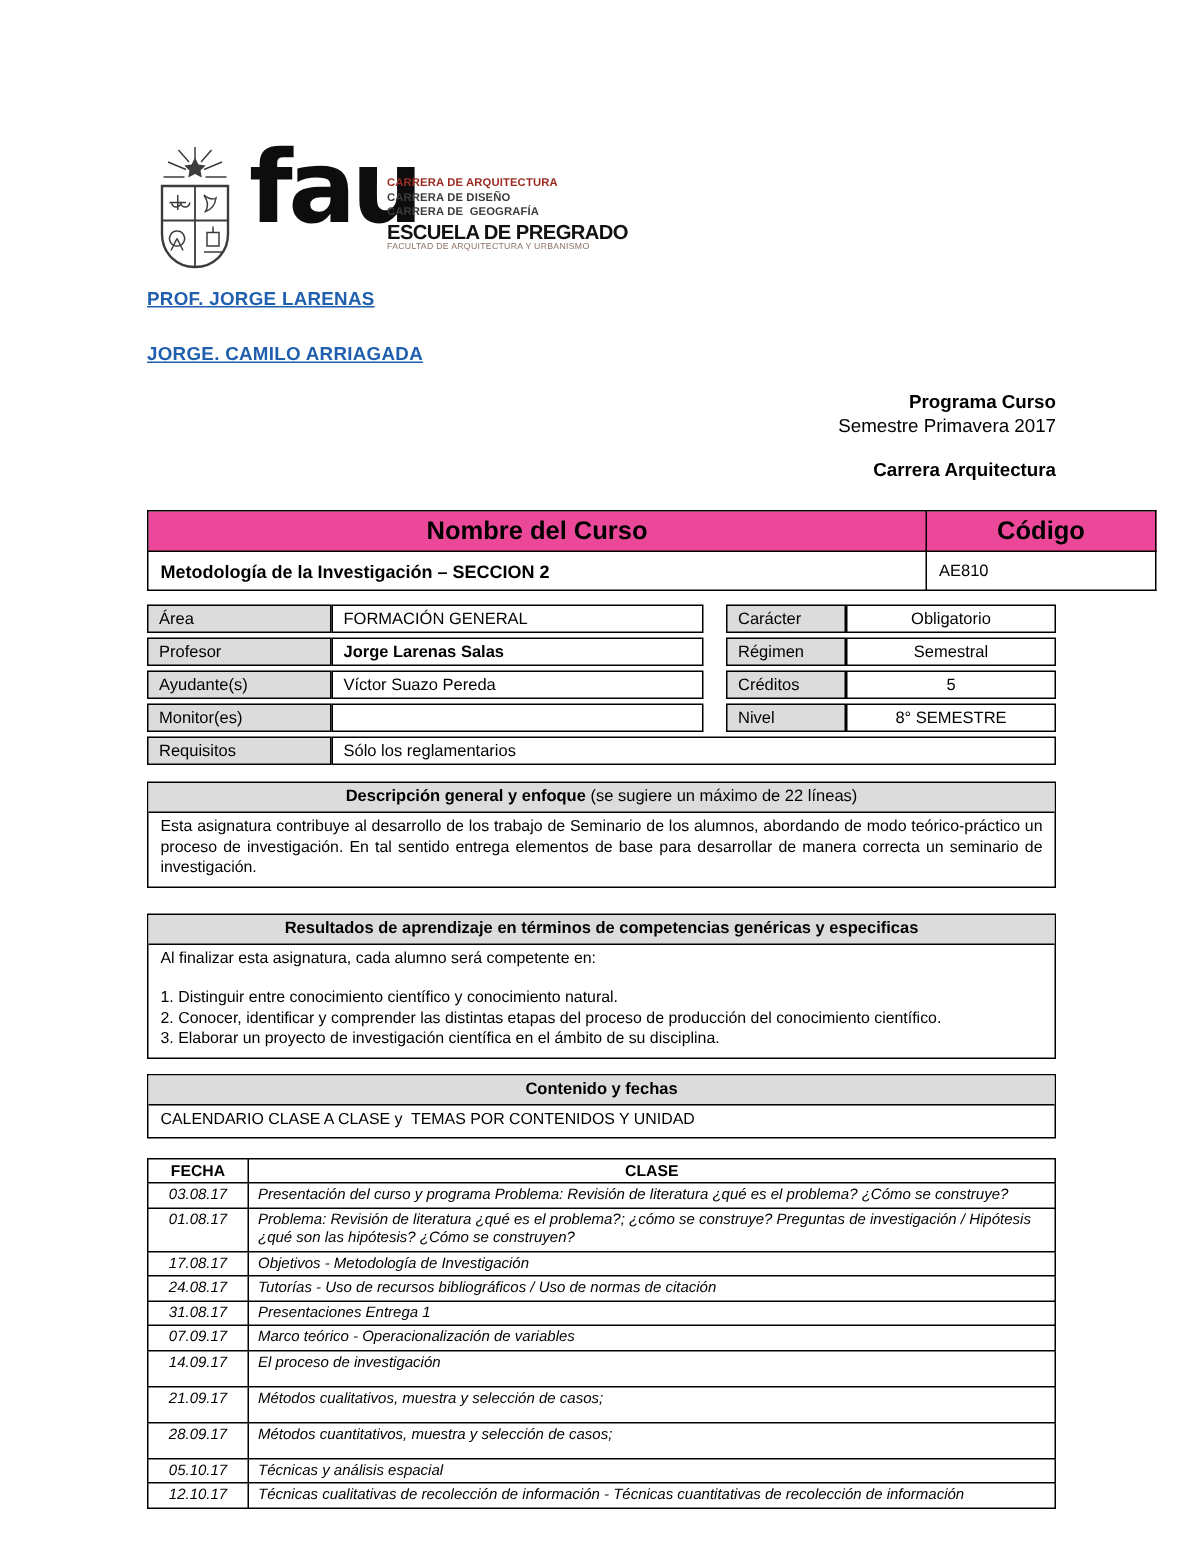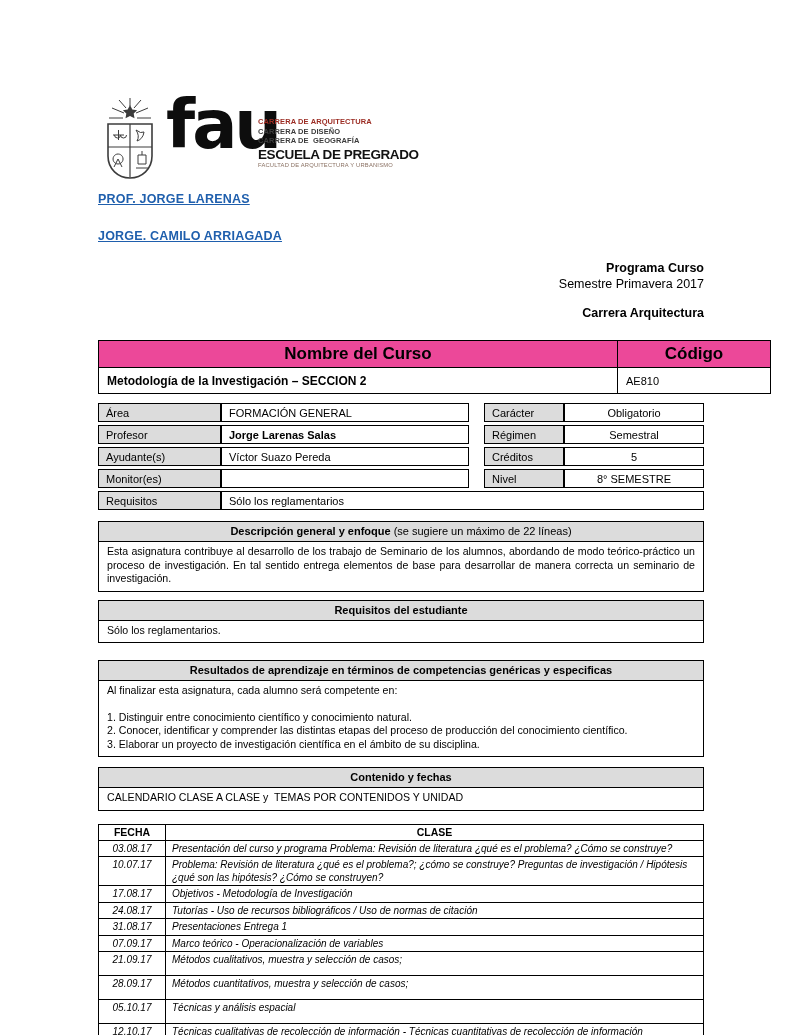--- a/index.html
+++ b/index.html
@@ -167,24 +167,20 @@
         <div class="info-cell i-label">Requisitos</div>
         <div class="info-cell i-value-wide">Sólo los reglamentarios</div>
       </div>
     </div>
 
     <div class="section">
       <div class="sec-head"><b>Descripción general y enfoque</b><span> (se sugiere un máximo de 22 líneas)</span></div>
       <div class="sec-body just">Esta asignatura contribuye al desarrollo de los trabajo de Seminario de los alumnos, abordando de modo teórico-práctico un proceso de investigación. En tal sentido entrega elementos de base para desarrollar de manera correcta un seminario de investigación.</div>
     </div>
 
-    <div class="section sect-req">
-      <div class="sec-head"><b>Requisitos del estudiante</b></div>
-      <div class="sec-body">Sólo los reglamentarios.</div>
-    </div>
 
     <div class="section sect-out">
       <div class="sec-head"><b>Resultados de aprendizaje en términos de competencias genéricas y especificas</b></div>
       <div class="sec-body">
         <div class="outcome-intro">Al finalizar esta asignatura, cada alumno será competente en:</div>
         <div class="outcome-item">1. Distinguir entre conocimiento científico y conocimiento natural.</div>
         <div class="outcome-item">2. Conocer, identificar y comprender las distintas etapas del proceso de producción del conocimiento científico.</div>
         <div class="outcome-item">3. Elaborar un proyecto de investigación científica en el ámbito de su disciplina.</div>
       </div>
     </div>
@@ -200,40 +196,44 @@
           <th class="col-date">FECHA</th>
           <th>CLASE</th>
         </tr>
       </thead>
       <tbody>
         <tr>
           <td class="d">03.08.17</td>
           <td>Presentación del curso y programa Problema: Revisión de literatura ¿qué es el problema? ¿Cómo se construye?</td>
         </tr>
         <tr>
-          <td class="d">10.07.17</td>
+          <td class="d">01.08.17</td>
           <td>Problema: Revisión de literatura ¿qué es el problema?; ¿cómo se construye? Preguntas de investigación / Hipótesis ¿qué son las hipótesis? ¿Cómo se construyen?</td>
         </tr>
         <tr>
           <td class="d">17.08.17</td>
           <td>Objetivos - Metodología de Investigación</td>
         </tr>
         <tr>
           <td class="d">24.08.17</td>
           <td>Tutorías - Uso de recursos bibliográficos / Uso de normas de citación</td>
         </tr>
         <tr>
           <td class="d">31.08.17</td>
           <td>Presentaciones Entrega 1</td>
         </tr>
         <tr>
           <td class="d">07.09.17</td>
           <td>Marco teórico - Operacionalización de variables</td>
         </tr>
         <tr>
+          <td class="d">14.09.17</td>
+          <td>El proceso de investigación</td>
+        </tr>
+        <tr>
           <td class="d">21.09.17</td>
           <td>Métodos cualitativos, muestra y selección de casos;</td>
         </tr>
         <tr>
           <td class="d">28.09.17</td>
           <td>Métodos cuantitativos, muestra y selección de casos;</td>
         </tr>
         <tr>
           <td class="d">05.10.17</td>
           <td>Técnicas y análisis espacial</td>

